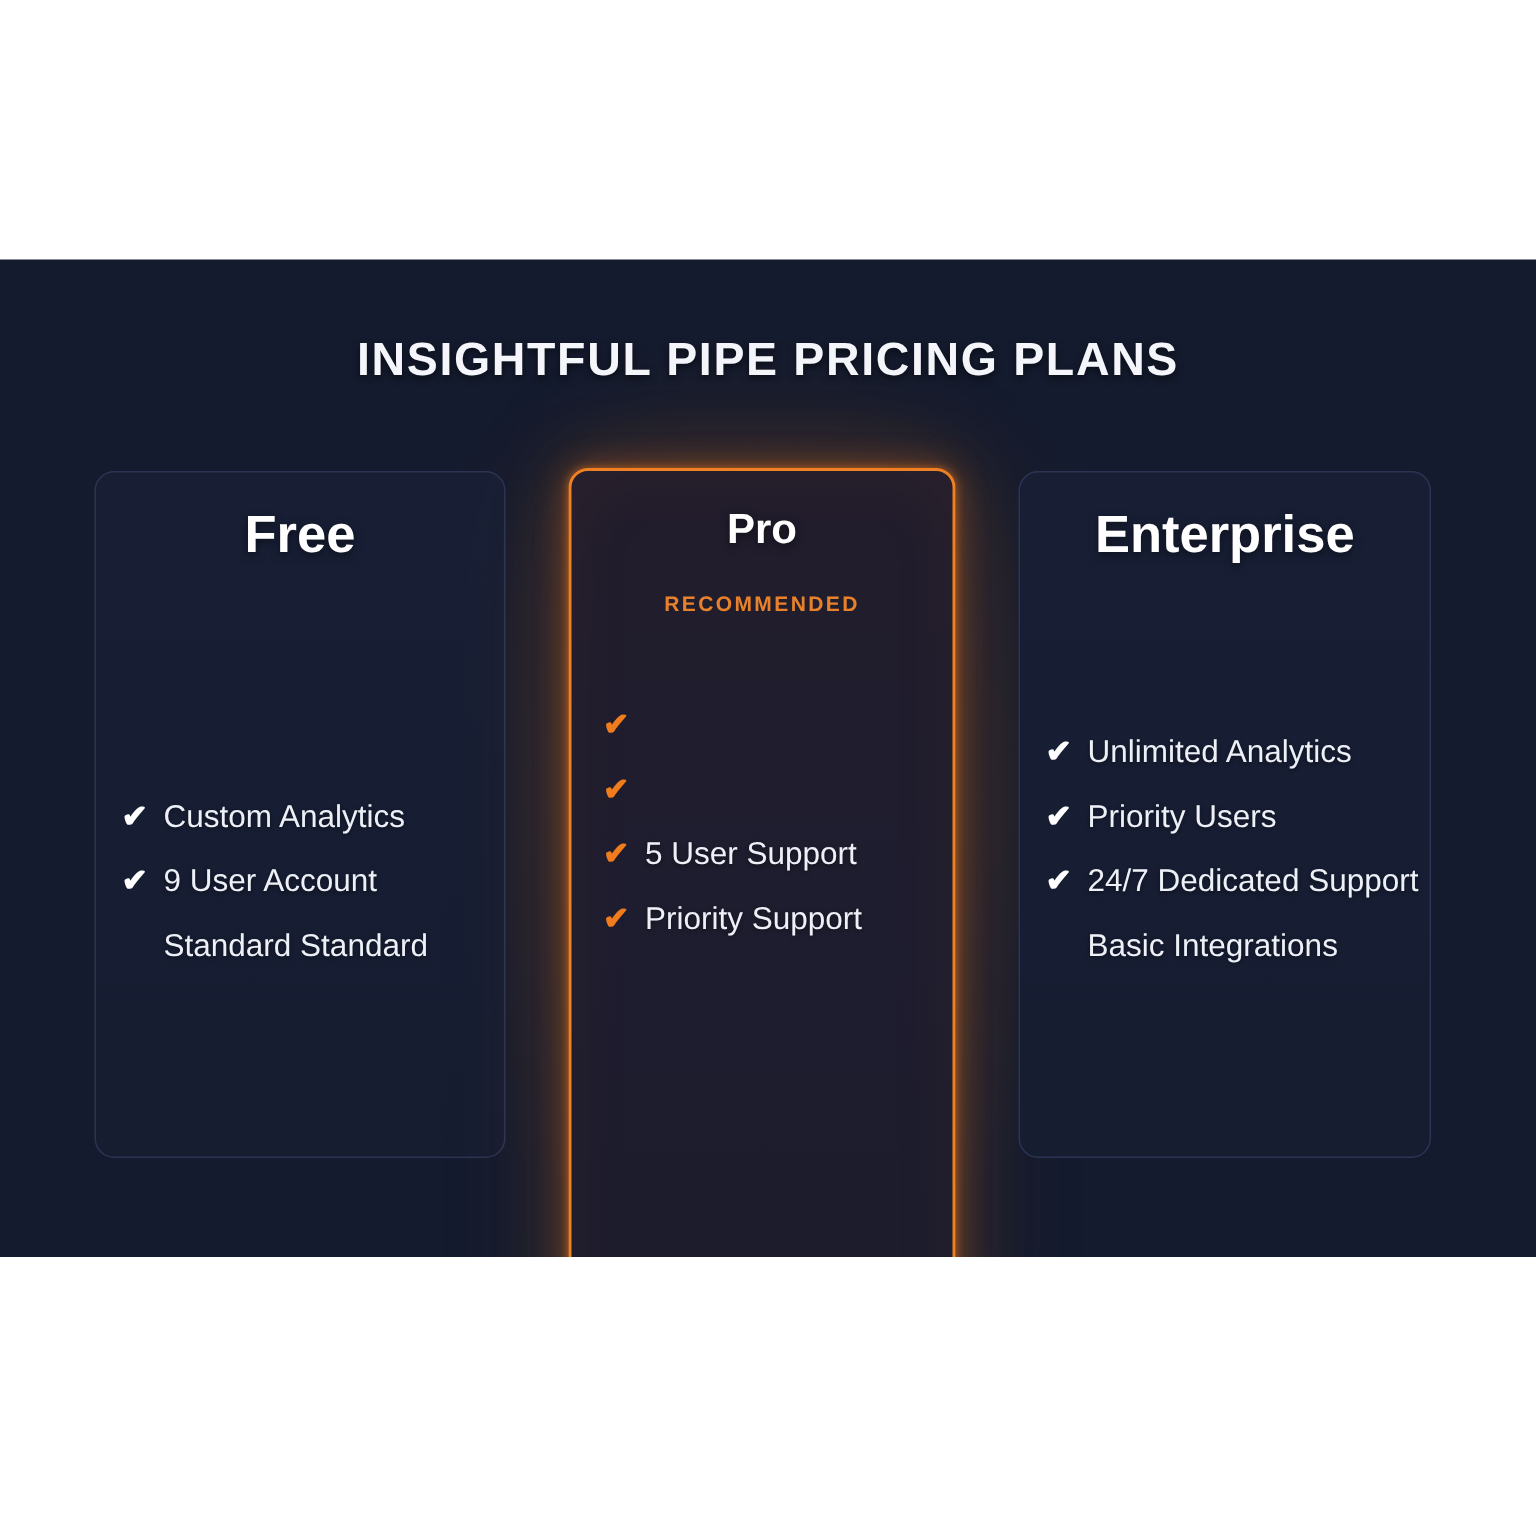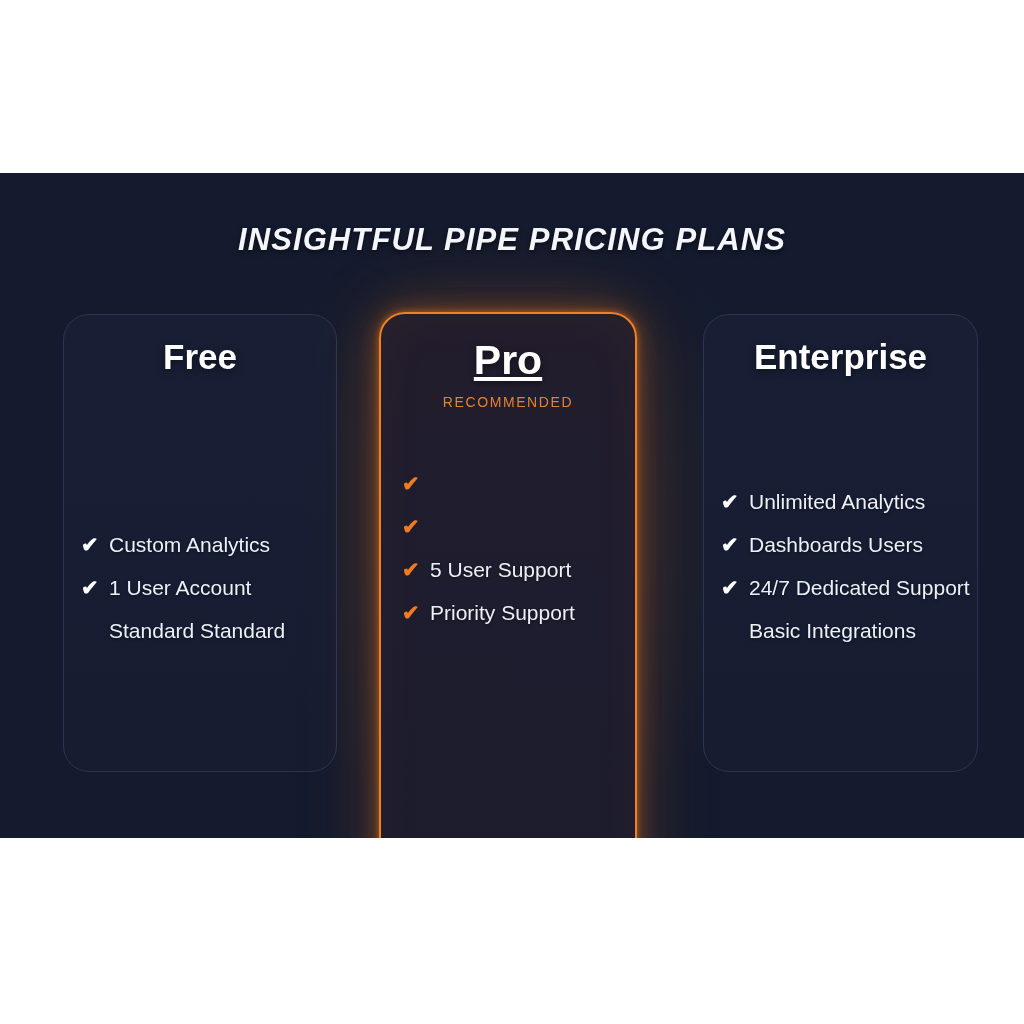--- a/index.html
+++ b/index.html
@@ -48,56 +48,54 @@
     position: absolute;
     left: 0;
     top: 28px;
     width: 1024px;
     text-align: center;
     color: #f4f6fb;
     font-size: 31px;
     font-weight: bold;
     letter-spacing: 1.1px;
     text-shadow: 0 2px 5px rgba(0,0,0,0.55);
-    font-style: italic;
   }
 
   
   .cards {
     position: absolute;
     left: 0;
     top: 0;
     width: 1024px;
     height: 665px;
   }
 
   .card {
     position: absolute;
     box-sizing: border-box;
-    border-radius: 26px;
+    border-radius: 13px;
   }
 
   .card.standard {
     border: 1px solid #2b3553;
     background: linear-gradient(180deg, #181f35 0%, #161d31 100%);
   }
 
   .card-free {
     left: 63px;
     top: 141px;
     width: 274px;
     height: 458px;
   }
 
   .card-enterprise {
     left: 679px;
     top: 141px;
     width: 275px;
     height: 458px;
-    margin-left: 24px;
   }
 
   .card-pro {
     left: 379px;
     top: 139px;
     width: 258px;
     height: 635px;
     border: 2px solid #ef8024;
     background: linear-gradient(180deg, #221d2c 0%, #1e1d2f 45%, #1c1c2c 100%);
     box-shadow:
@@ -117,33 +115,32 @@
     font-weight: bold;
     text-shadow: 0 2px 6px rgba(0,0,0,0.5);
   }
   .card-free .card-title,
   .card-enterprise .card-title {
     top: 22px;
     font-size: 35px;
   }
   .card-pro .card-title {
     top: 23px;
-    font-size: 41px;
-    text-decoration: underline;
+    font-size: 28px;
   }
 
   .badge {
     position: absolute;
     left: 0;
     top: 80px;
     width: 100%;
     text-align: center;
     color: #e8812c;
     font-size: 14px;
-    font-weight: normal;
+    font-weight: bold;
     letter-spacing: 1.6px;
   }
 
   .features {
     position: absolute;
     left: 0;
     width: 100%;
   }
   .card-free .features { top: 208px; left: 17px; }
   .card-enterprise .features { top: 165px; left: 17px; }
@@ -192,21 +189,21 @@
 
       <div class="card standard card-free">
         <div class="card-title">Free</div>
         <div class="features">
             <div class="feature-row">
               <span class="feature-check white">✔</span>
               <span class="feature-label">Custom Analytics</span>
             </div>
             <div class="feature-row">
               <span class="feature-check white">✔</span>
-              <span class="feature-label">1 User Account</span>
+              <span class="feature-label">9 User Account</span>
             </div>
             <div class="feature-row">
               <span class="feature-check none"></span>
               <span class="feature-label">Standard Standard</span>
             </div>
           </div>
       </div>
 
       <div class="card card-pro">
         <div class="card-title">Pro</div>
@@ -231,21 +228,21 @@
 
       <div class="card standard card-enterprise">
         <div class="card-title">Enterprise</div>
         <div class="features">
             <div class="feature-row">
               <span class="feature-check white">✔</span>
               <span class="feature-label">Unlimited Analytics</span>
             </div>
             <div class="feature-row">
               <span class="feature-check white">✔</span>
-              <span class="feature-label">Dashboards Users</span>
+              <span class="feature-label">Priority Users</span>
             </div>
             <div class="feature-row">
               <span class="feature-check white">✔</span>
               <span class="feature-label">24/7 Dedicated Support</span>
             </div>
             <div class="feature-row">
               <span class="feature-check none"></span>
               <span class="feature-label">Basic Integrations</span>
             </div>
           </div>

